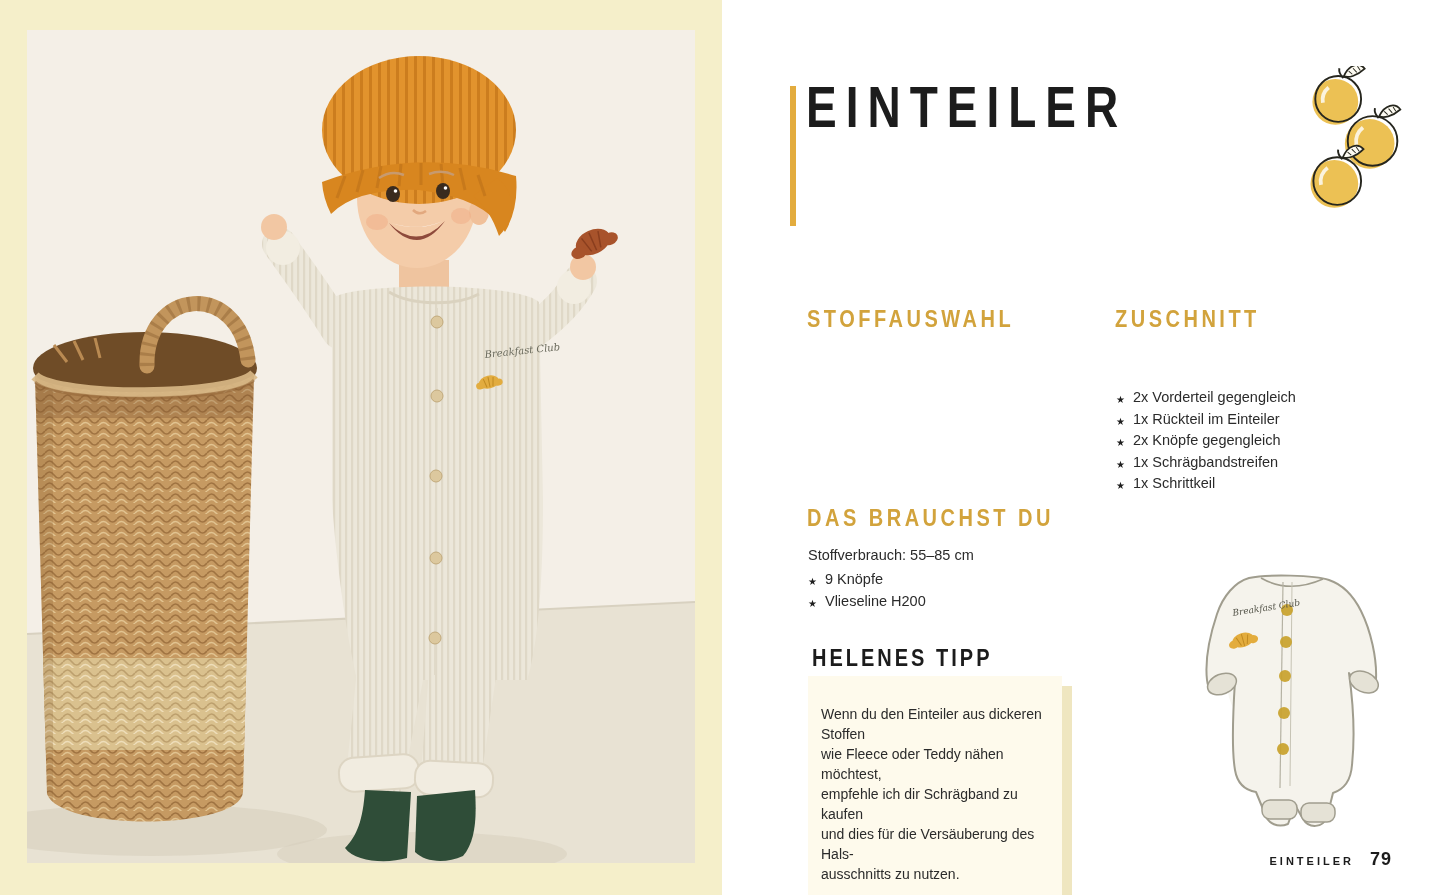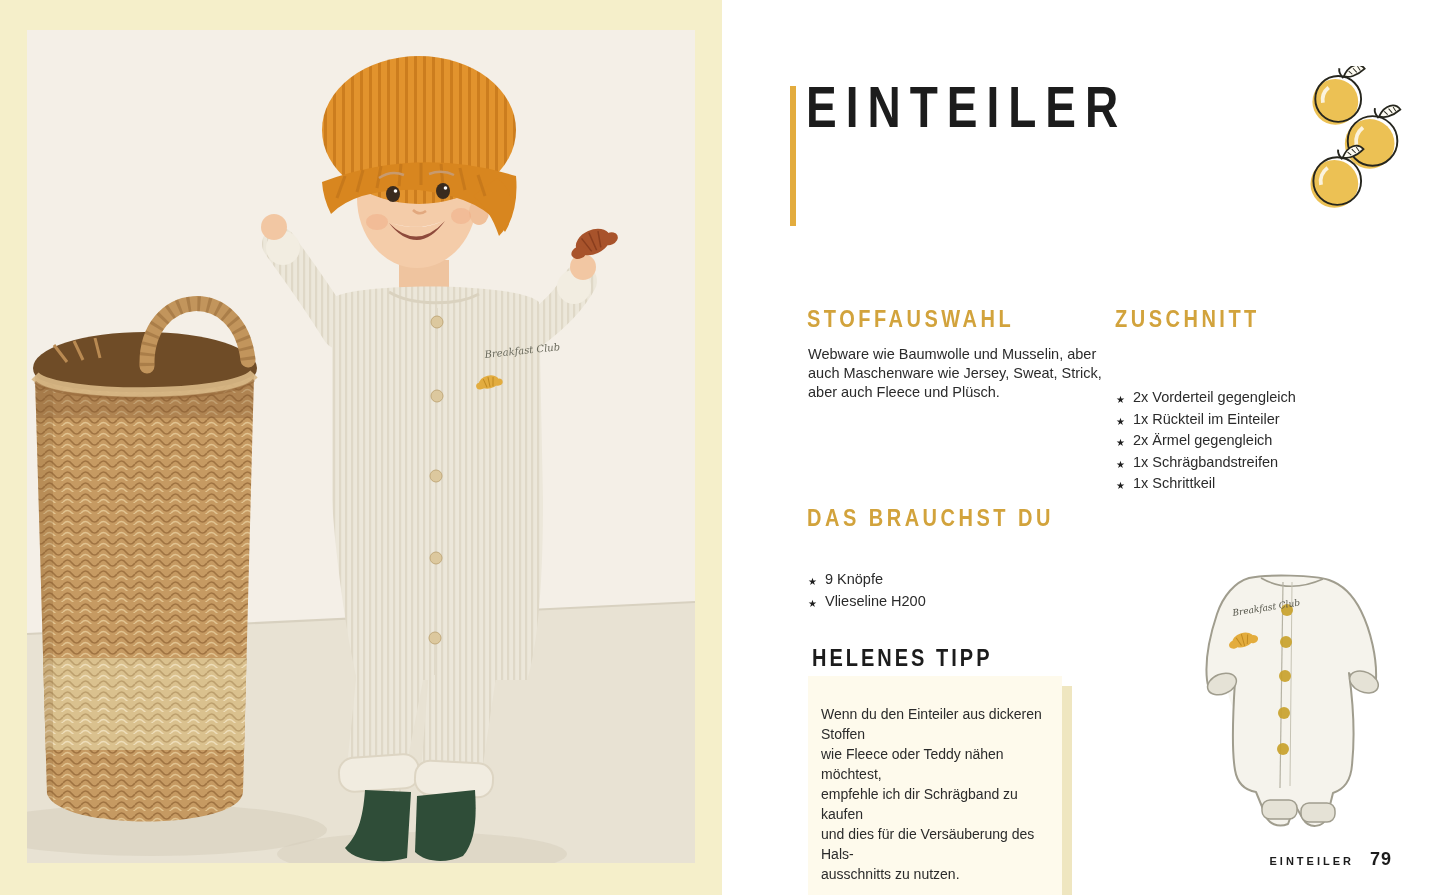--- a/index.html
+++ b/index.html
@@ -205,49 +205,47 @@
         <g transform="translate(45,93) rotate(-14)">
           <path d="M0,0 C8,-11 19,-11 23,-3 C13,3 4,3 0,0 Z" fill="#fdfbf2" stroke="#26261e" stroke-width="1.8"></path>
           <path d="M6,-4 l3,4 M11,-6 l3,5 M16,-7 l2,5" stroke="#26261e" stroke-width="1"></path>
           <path d="M-1,2 q-4,-6 -2,-11" stroke="#26261e" stroke-width="2" fill="none"></path>
         </g>
       </g>
     </svg>
   </div>
 
   <h2 class="abs gold-head" style="left:807px;top:306px;">STOFFAUSWAHL</h2>
-  <div class="abs body-text" style="left:808px;top:345px;width:300px;">Webware wie Baumwolle und Musselin, aber
-auch Maschenware wie Jersey, Sweat, Strick,
-aber auch Fleece und Plüsch.</div>
 
   <h2 class="abs gold-head" style="left:1115px;top:306px;">ZUSCHNITT</h2>
   <ul class="abs star-list" style="left:1116px;top:388px;">
     <li>
         <span class="star">★</span>
         <span>2x Vorderteil gegengleich</span>
       </li>
     <li>
         <span class="star">★</span>
         <span>1x Rückteil im Einteiler</span>
       </li>
     <li>
         <span class="star">★</span>
-        <span>2x Ärmel gegengleich</span>
+        <span>2x Knöpfe gegengleich</span>
       </li>
     <li>
         <span class="star">★</span>
         <span>1x Schrägbandstreifen</span>
       </li>
     <li>
         <span class="star">★</span>
         <span>1x Schrittkeil</span>
       </li>
   </ul>
 
   <h2 class="abs gold-head" style="left:807px;top:505px;">DAS BRAUCHST DU</h2>
+  <div class="abs body-text" style="left:808px;top:546px;width:300px;">Stoffverbrauch: 55–85 cm</div>
   <ul class="abs star-list" style="left:808px;top:570px;">
     <li>
         <span class="star">★</span>
         <span>9 Knöpfe</span>
       </li>
     <li>
         <span class="star">★</span>
         <span>Vlieseline H200</span>
       </li>
   </ul>

